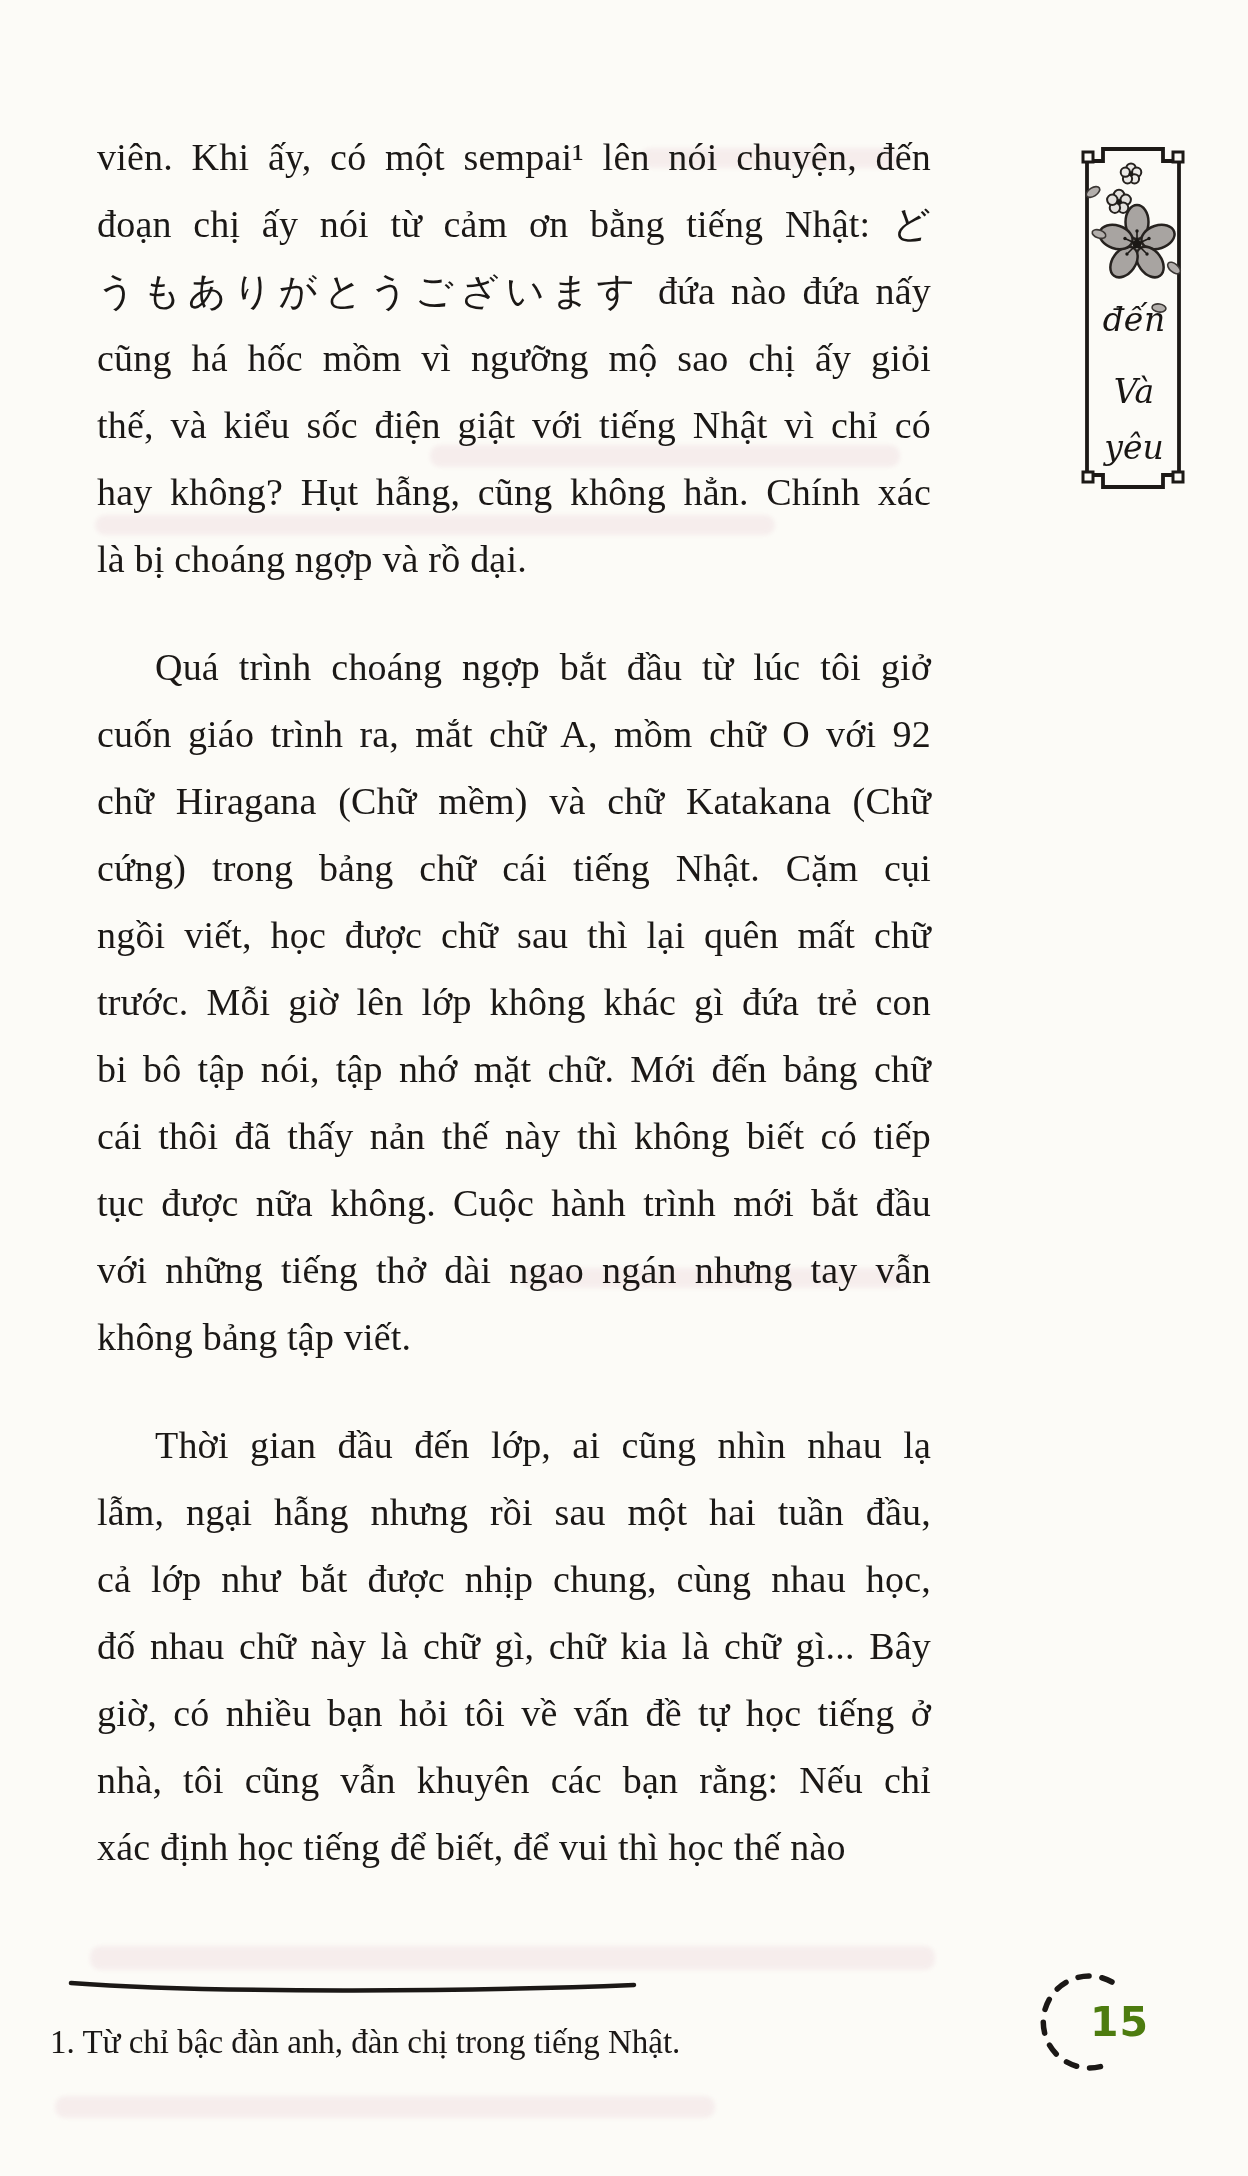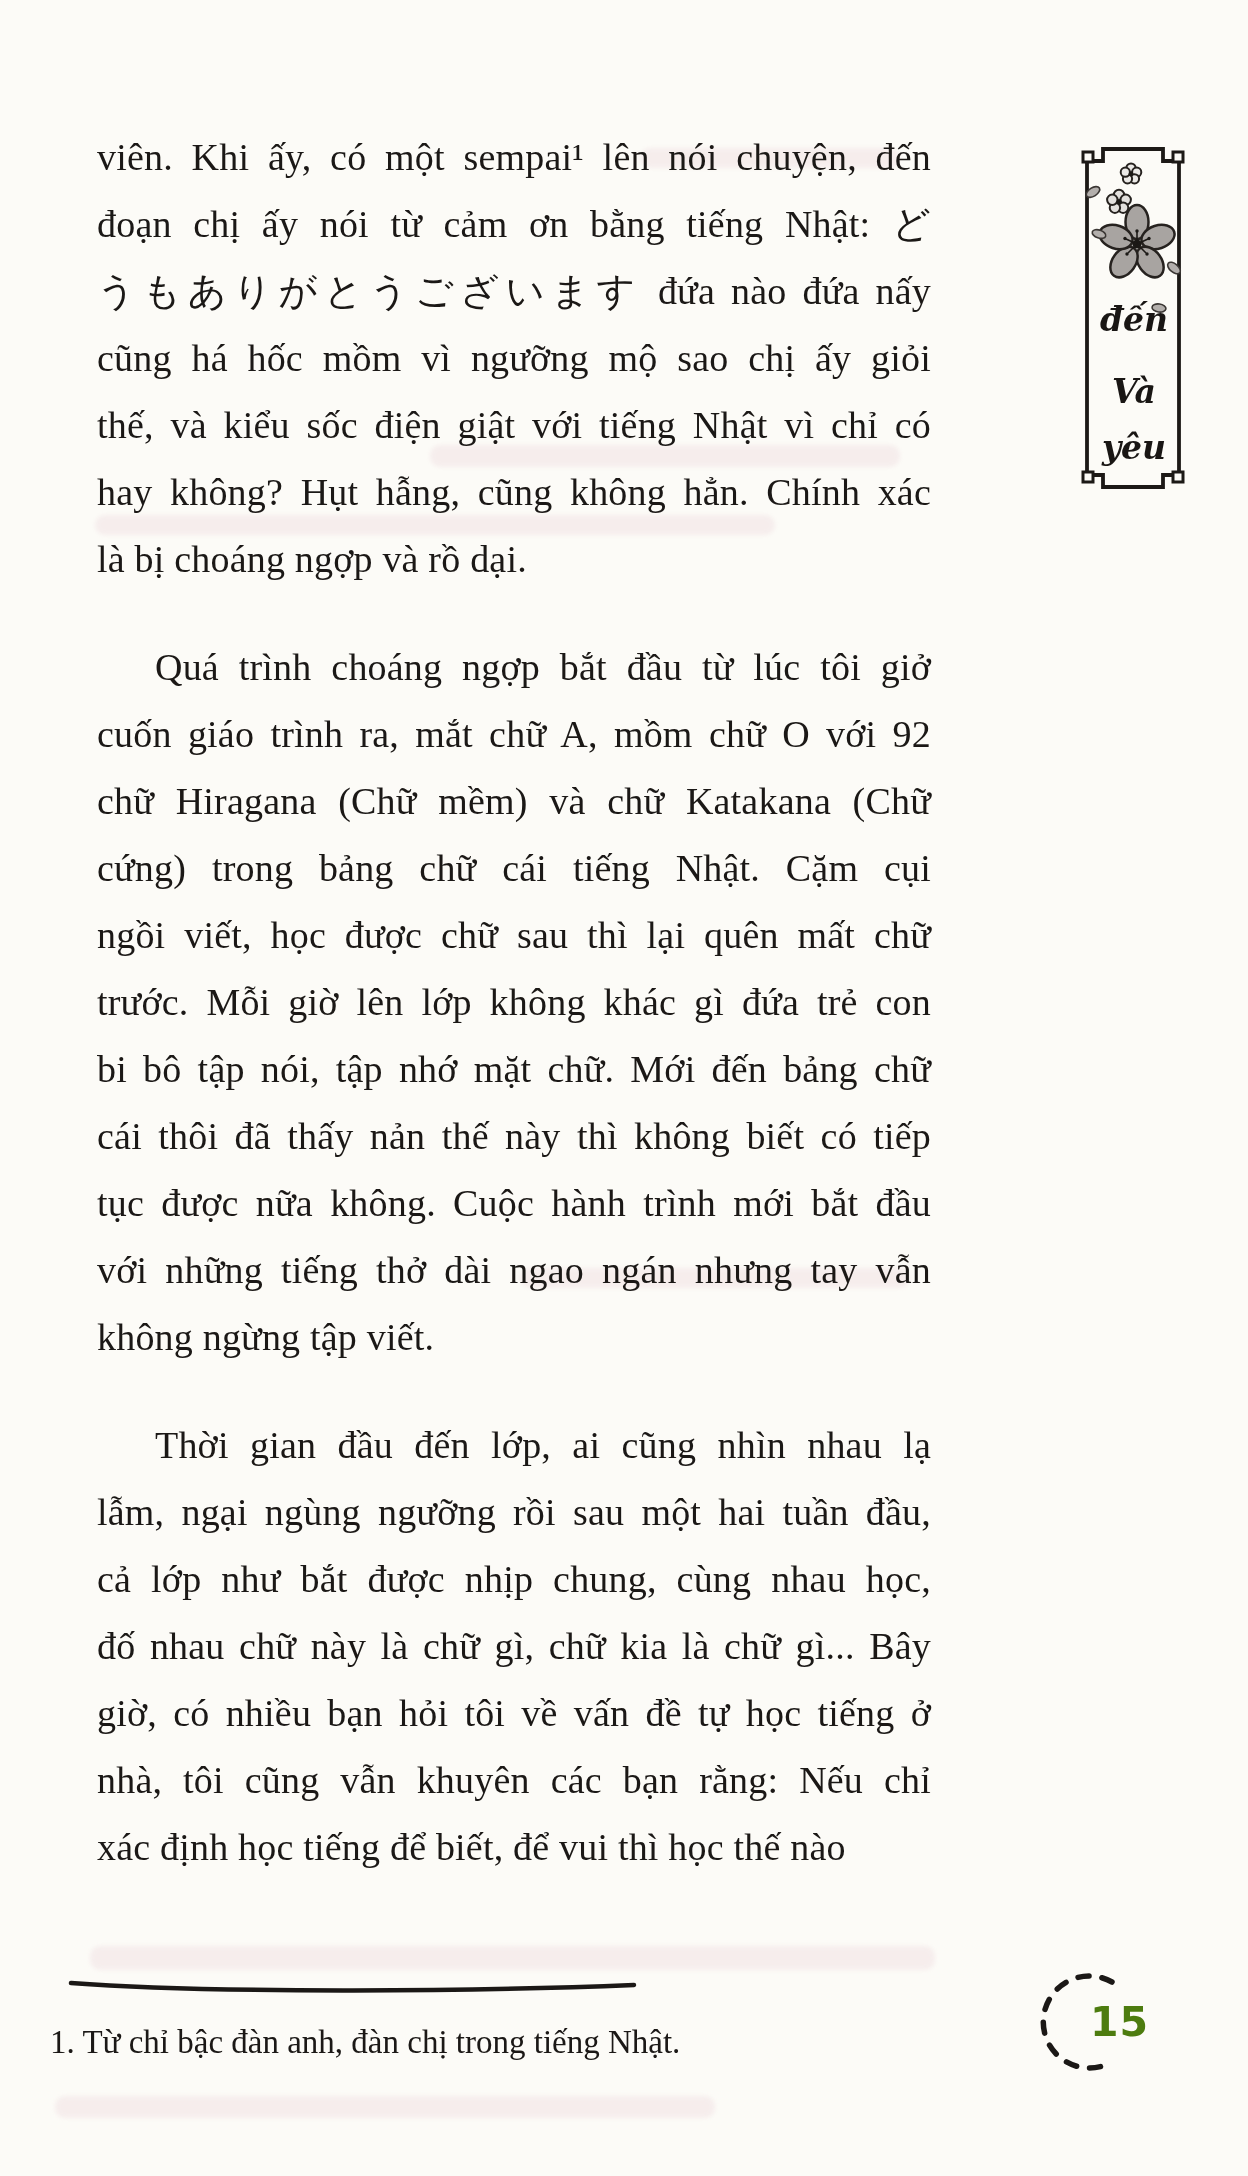--- a/index.html
+++ b/index.html
@@ -21,21 +21,21 @@
     height:67px;line-height:67px;white-space:nowrap;
     text-align:justify;text-align-last:justify;
   }
   .tline.last{text-align-last:left;}
   .tline.first-indent{padding-left:58px;}
   
   .cartouche{position:absolute;left:1075px;top:140px;width:118px;height:360px;}
   .cartouche svg{position:absolute;left:0;top:0;}
   .vword{
     position:absolute;left:0;width:118px;text-align:center;
-    font-family:"DejaVu Serif",serif;font-style:italic;font-weight:700;
+    font-family:"DejaVu Serif",serif;font-style:italic;font-weight:400;
     font-size:33px;color:#191614;
   }
   .vword.w1{top:160px;}
   .vword.w2{top:232px;}
   .vword.w3{top:288px;}
   
   .footnote-rule{position:absolute;left:68px;top:1978px;}
   .footnote{
     position:absolute;left:50px;top:2020px;width:820px;
     font-size:33px;line-height:44px;
@@ -85,25 +85,25 @@
         <div class="tline first-indent">Quá trình choáng ngợp bắt đầu từ lúc tôi giở</div>
         <div class="tline">cuốn giáo trình ra, mắt chữ A, mồm chữ O với 92</div>
         <div class="tline">chữ Hiragana (Chữ mềm) và chữ Katakana (Chữ</div>
         <div class="tline">cứng) trong bảng chữ cái tiếng Nhật. Cặm cụi</div>
         <div class="tline">ngồi viết, học được chữ sau thì lại quên mất chữ</div>
         <div class="tline">trước. Mỗi giờ lên lớp không khác gì đứa trẻ con</div>
         <div class="tline">bi bô tập nói, tập nhớ mặt chữ. Mới đến bảng chữ</div>
         <div class="tline">cái thôi đã thấy nản thế này thì không biết có tiếp</div>
         <div class="tline">tục được nữa không. Cuộc hành trình mới bắt đầu</div>
         <div class="tline">với những tiếng thở dài ngao ngán nhưng tay vẫn</div>
-        <div class="tline last">không ngừng tập viết.</div>
+        <div class="tline last">không bảng tập viết.</div>
       </div>
       <div class="para">
         <div class="tline first-indent">Thời gian đầu đến lớp, ai cũng nhìn nhau lạ</div>
-        <div class="tline">lẫm, ngại ngùng ngưỡng rồi sau một hai tuần đầu,</div>
+        <div class="tline">lẫm, ngại hẫng nhưng rồi sau một hai tuần đầu,</div>
         <div class="tline">cả lớp như bắt được nhịp chung, cùng nhau học,</div>
         <div class="tline">đố nhau chữ này là chữ gì, chữ kia là chữ gì... Bây</div>
         <div class="tline">giờ, có nhiều bạn hỏi tôi về vấn đề tự học tiếng ở</div>
         <div class="tline">nhà, tôi cũng vẫn khuyên các bạn rằng: Nếu chỉ</div>
         <div class="tline last">xác định học tiếng để biết, để vui thì học thế nào</div>
       </div>
     </div>
 
   <div class="cartouche">
     <svg width="118" height="360" viewBox="0 0 118 360">

